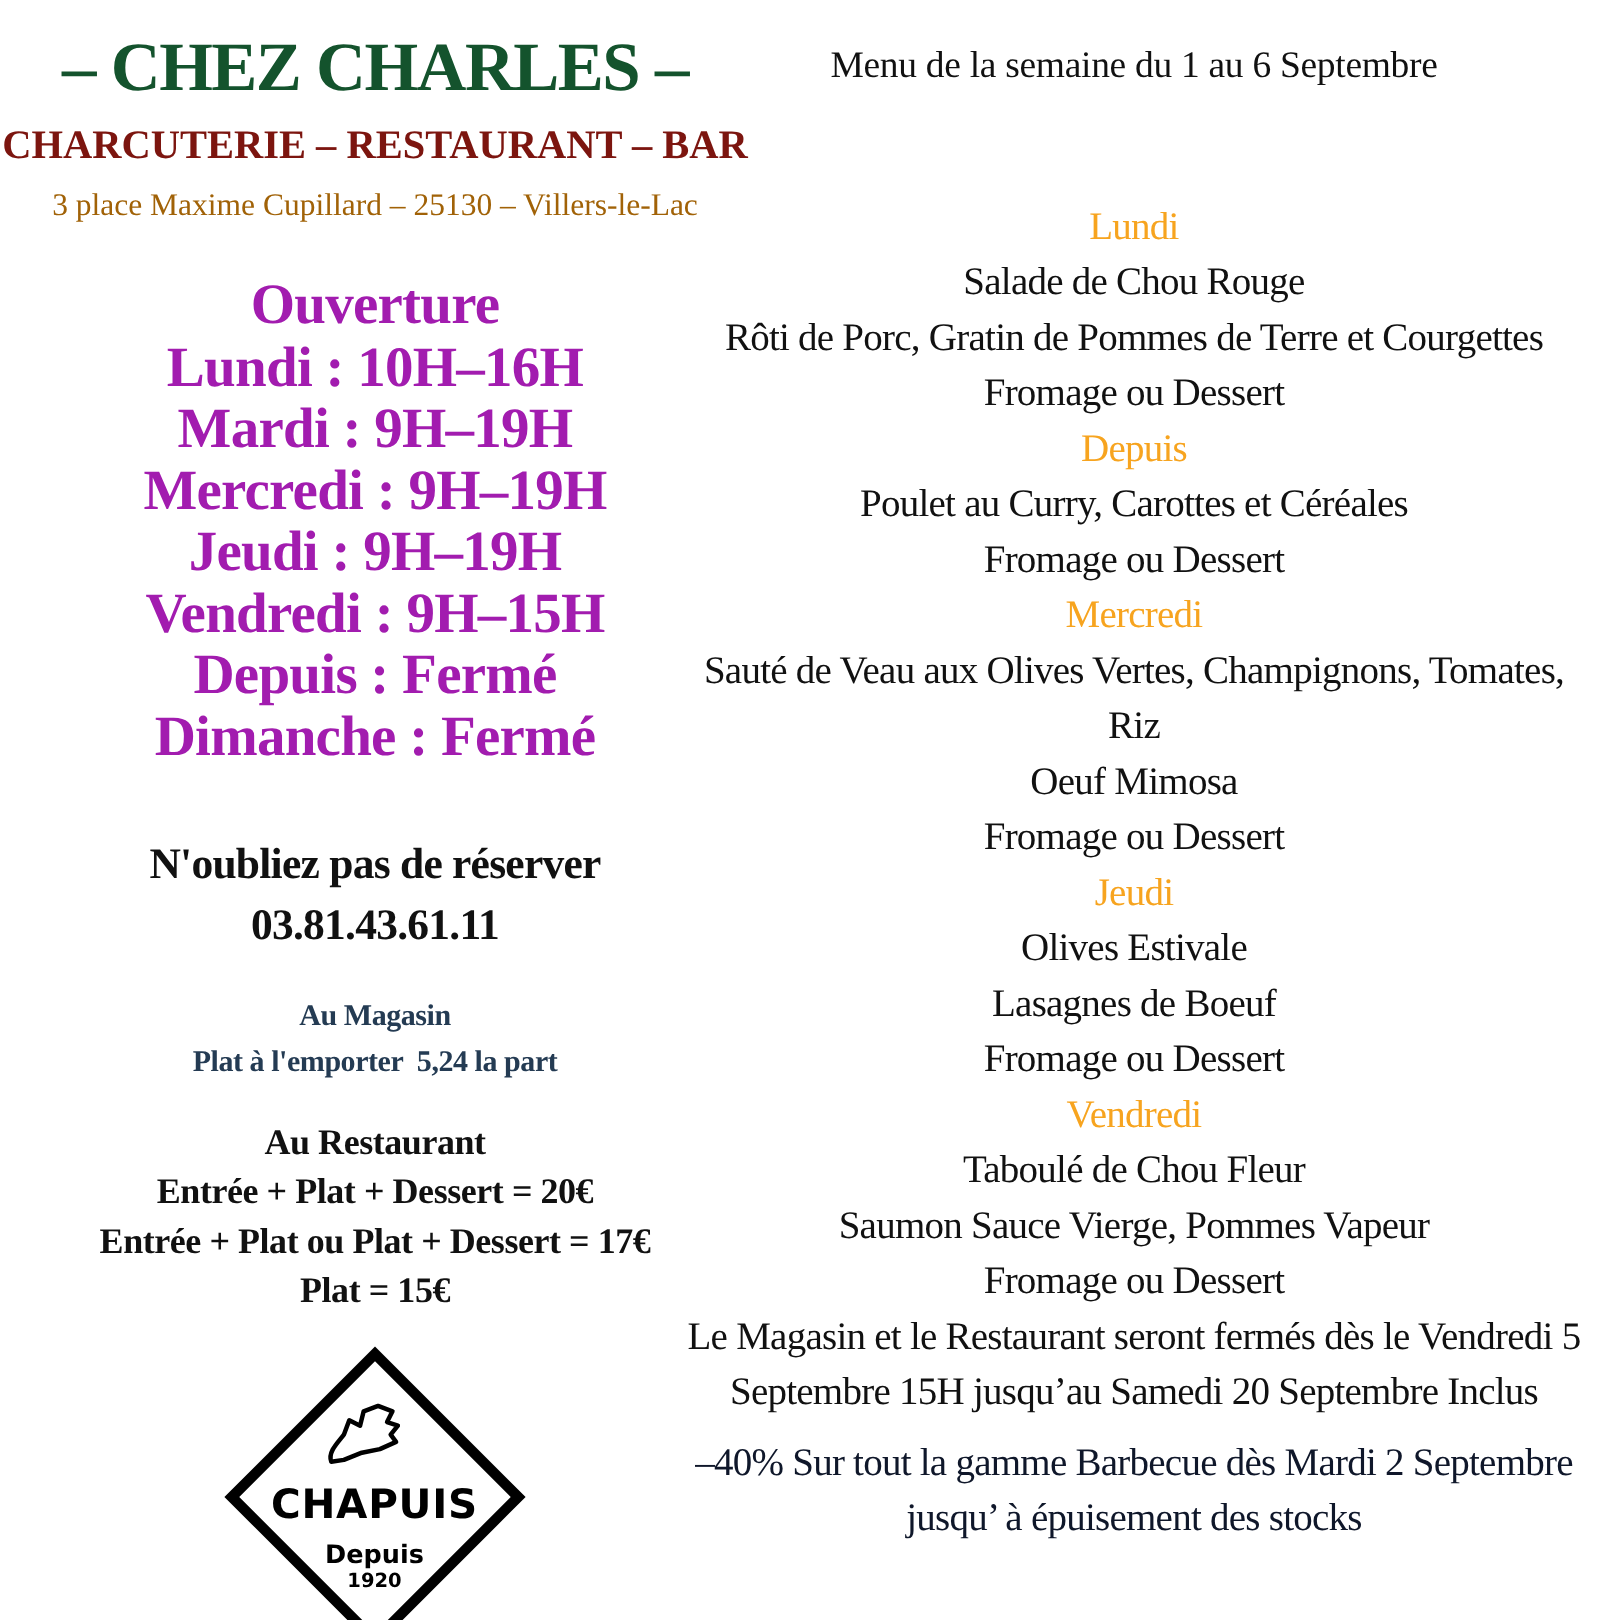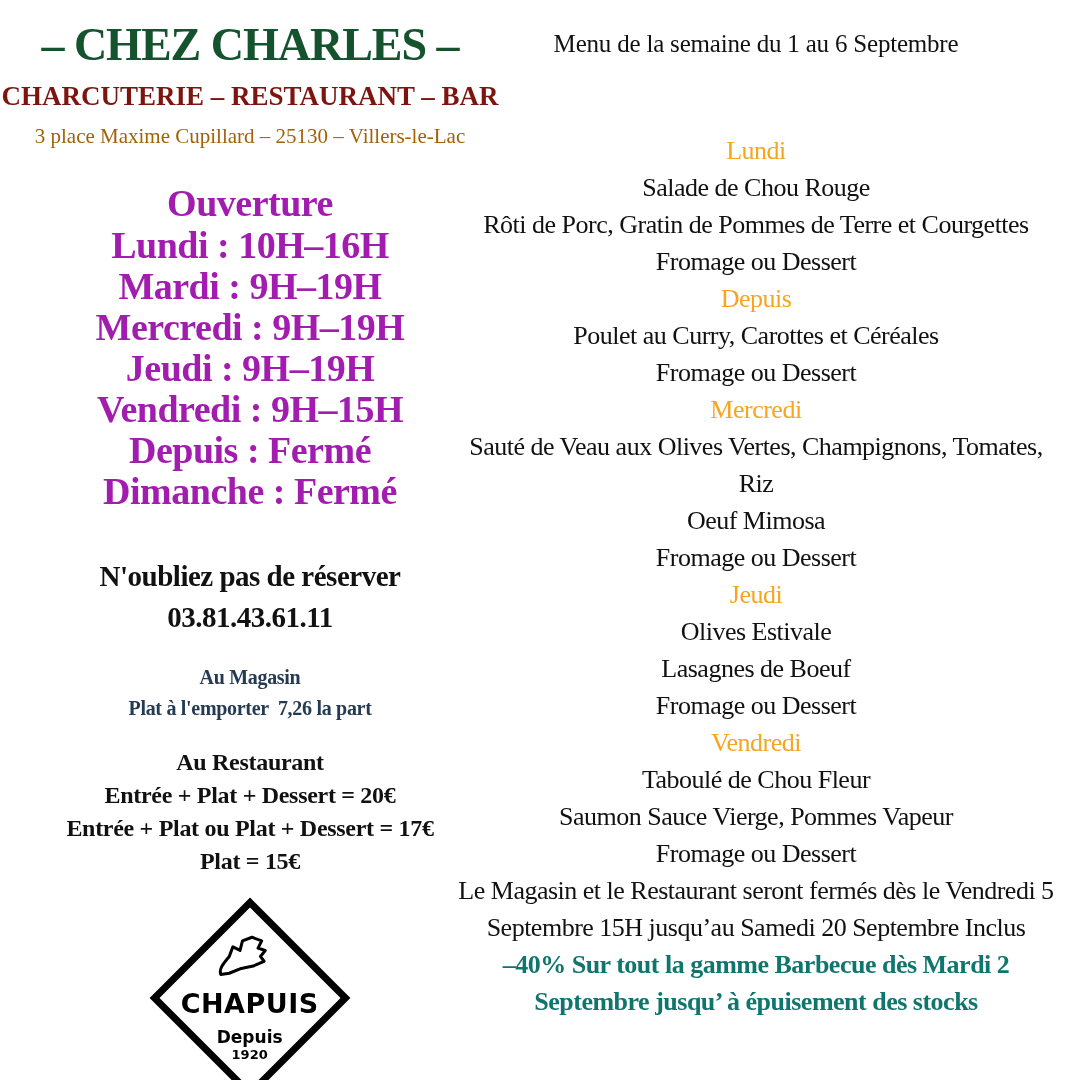--- a/index.html
+++ b/index.html
@@ -42,21 +42,21 @@
   .logo-name{font-size:27px;font-weight:bold;color:#000;letter-spacing:0.5px;line-height:30px;}
   .logo-since{font-size:17px;font-weight:bold;color:#000;line-height:20px;margin-top:8px;}
   .logo-year{font-size:13px;font-weight:bold;color:#000;line-height:15px;}
   .logo-bird{margin-bottom:2px;}
 
   
   .menu-title{margin-top:30px;font-size:25px;color:#111;letter-spacing:-0.2px;}
   .menu-list{margin-top:74px;font-size:26px;color:#111;line-height:37px;letter-spacing:-0.5px;}
   .day-header{color:#F7A41F;}
   .closure{color:#111;}
-  .promo{color:#0f766e;font-weight:bold;}
+  .promo{color:#0f172a;font-weight:normal;margin-top:10px;}
 </style>
 </head>
 <body>
 
 <div class="left-col">
 
   <div class="brand-title">– CHEZ CHARLES –</div>
   <div class="brand-subtitle">CHARCUTERIE – RESTAURANT – BAR</div>
   <div class="brand-address">3 place Maxime Cupillard – 25130 – Villers-le-Lac</div>
 
@@ -71,21 +71,21 @@
     <div>Dimanche : Fermé</div>
   </div>
 
   <div class="reserve">
     <div>N'oubliez pas de réserver</div>
     <div>03.81.43.61.11</div>
   </div>
 
   <div class="shop">
     <div>Au Magasin</div>
-    <div class="shop-line">Plat à l'emporter  7,26 la part</div>
+    <div class="shop-line">Plat à l'emporter  5,24 la part</div>
   </div>
 
   <div class="resto">
     <div>Au Restaurant</div>
     <div>Entrée + Plat + Dessert = 20€</div>
     <div>Entrée + Plat ou Plat + Dessert = 17€</div>
     <div>Plat = 15€</div>
   </div>
 
   <div class="logo-wrap">

